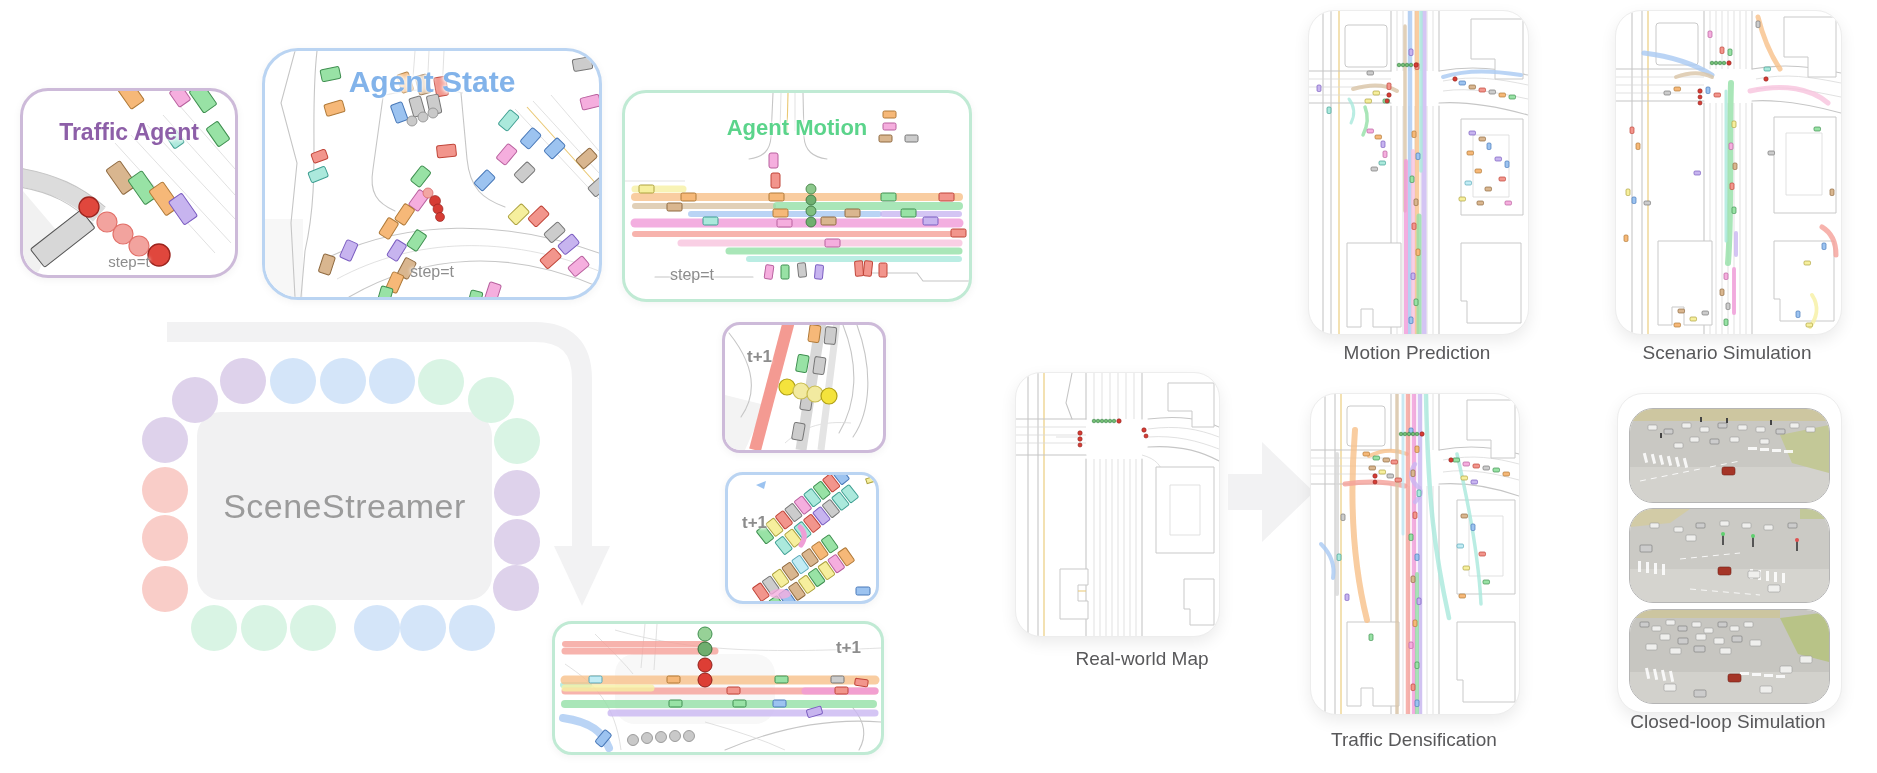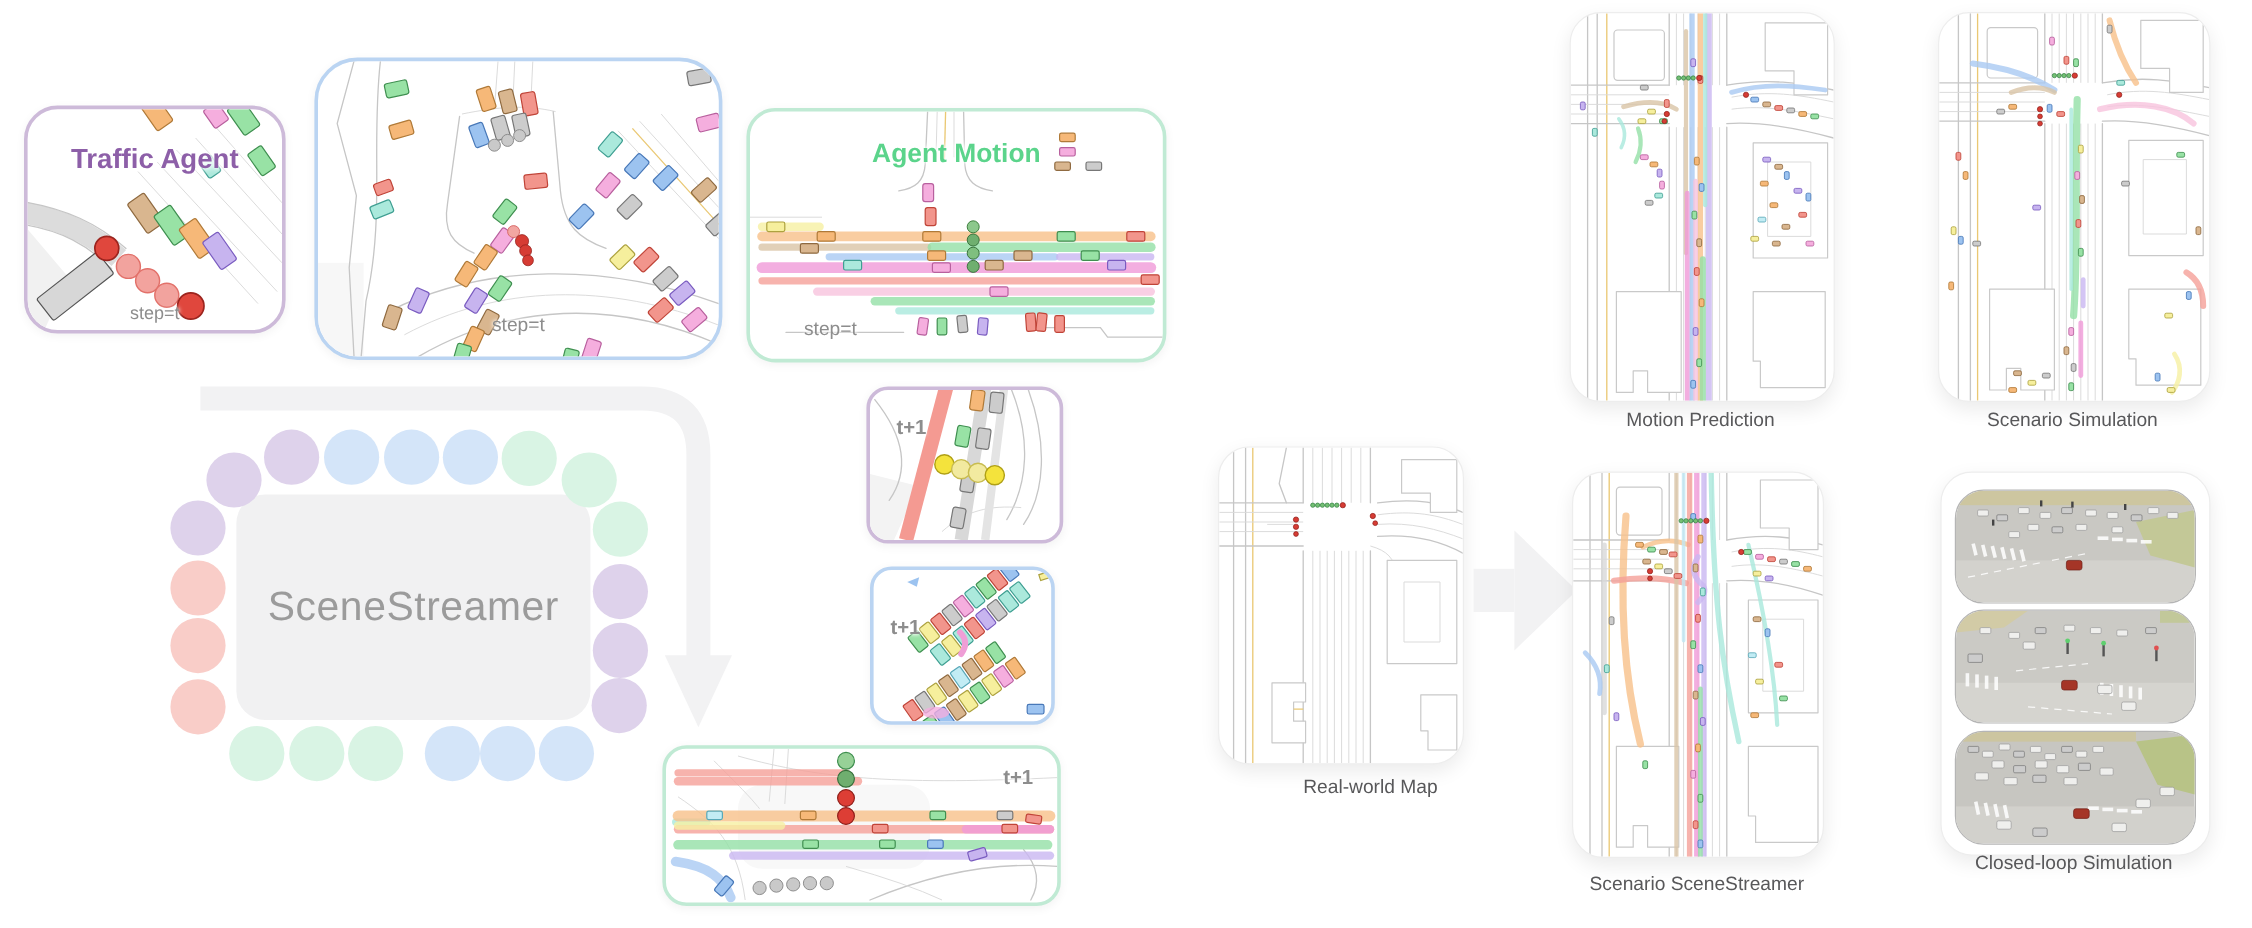--- a/index.html
+++ b/index.html
@@ -6,21 +6,21 @@
   .fig{position:relative;width:1877px;height:773px;background:#fff;overflow:hidden;
        font-family:"Liberation Sans","DejaVu Sans",sans-serif;}
   .panel{position:absolute;background:#fff;overflow:hidden;box-shadow:0 2px 8px rgba(0,0,0,.05);}
   .panel svg{position:absolute;inset:0;}
   .ptitle{position:absolute;left:0;right:0;text-align:center;font-weight:bold;
           text-shadow:0 0 3px #fff,0 0 5px #fff,0 0 7px #fff;pointer-events:none;}
   .stept{position:absolute;color:var(--muted_text);font-size:15px;
          text-shadow:0 0 3px #fff,0 0 4px #fff;}
   .tlabel{position:absolute;color:var(--muted_text);font-size:17px;font-weight:bold;
           text-shadow:0 0 3px #fff,0 0 4px #fff;}
-  .applabel{position:absolute;color:var(--label_text);font-size:16px;text-align:left;
+  .applabel{position:absolute;color:var(--label_text);font-size:19px;text-align:left;
             white-space:nowrap;transform:translateX(-50%);}
   .card{position:absolute;background:#fff;border:1px solid #ededed;border-radius:26px;
         overflow:hidden;box-shadow:0 6px 16px rgba(0,0,0,.08);}
   .modelbox{position:absolute;left:197px;top:412px;width:295px;height:188px;border-radius:24px;
         background:var(--model_box_bg);display:flex;align-items:center;justify-content:center;}
   .modelbox span{font-size:34px;color:var(--model_text);letter-spacing:.5px;}
   .dot{position:absolute;width:46px;height:46px;border-radius:50%;}
   .thumb{position:absolute;left:11px;width:199px;height:93px;border-radius:24px;overflow:hidden;
          border:1px solid #b5b5b5;}
   
@@ -152,20 +152,21 @@
           <circle cx="158" cy="66" r="5" class="dGry"></circle>
         <circle cx="168" cy="62" r="5" class="dGry"></circle>
       </g>
       <g>
         <circle cx="163" cy="142" r="5" fill="#f2a6a2" stroke="#d86868" stroke-width=".8"></circle>
         <circle cx="170" cy="150" r="5.5" class="dRed"></circle>
         <circle cx="173" cy="158" r="5" class="dRed"></circle>
         <circle cx="175" cy="166" r="4.5" class="dRed"></circle>
       </g>
     </svg>
+    <div class="ptitle" style="top:14px;font-size:30px;color:var(--agent_state_accent);">Agent State</div>
     <div class="stept" style="bottom:16px;left:0;right:0;text-align:center;font-size:16px;">step=t</div>
   </div>
 
   
   <div class="panel" style="left:622px;top:90px;width:344px;height:206px;border:3px solid var(--agent_motion_border);border-radius:24px;">
     <svg viewBox="0 0 344 206">
       <g>
         <path class="rd" d="M148,0 L146,44 C145,58 138,64 124,66"></path>
         <path class="rd" d="M178,0 L179,44 C180,58 188,64 202,66"></path>
         <path class="yl" d="M163,0 L162,40"></path>
@@ -708,21 +709,21 @@
         <circle cx="98" cy="40" r="1.8" class="dGrn"></circle>
           <circle cx="102" cy="40" r="1.8" class="dGrn"></circle>
         <circle cx="106" cy="40" r="1.8" class="dGrn"></circle>
           <circle cx="111" cy="40" r="2.2" class="dRed"></circle>
         <circle cx="64" cy="82" r="2.2" class="dRed"></circle>
           <circle cx="64" cy="88" r="2" class="dRed"></circle>
         <circle cx="140" cy="66" r="2.2" class="dRed"></circle>
       </g>
     </svg>
   </div>
-  <div class="applabel" style="left:1414px;top:729px;">Scenario SceneStreamer</div>
+  <div class="applabel" style="left:1414px;top:729px;">Traffic Densification</div>
 
   
   <div class="card" style="left:1617px;top:393px;width:223px;height:318px;">
     <div class="thumb" style="top:14px;">
       <svg viewBox="0 0 199 93">
         <rect width="199" height="93" fill="#c9c8c3"></rect>
         <rect y="58" width="199" height="35" fill="#d3d2cd"></rect>
         <rect width="199" height="12" fill="#cdc6a0"></rect>
         <polygon points="150,26 199,16 199,64 162,54" fill="#c3c897"></polygon>
         <g fill="#fff" opacity=".85">

